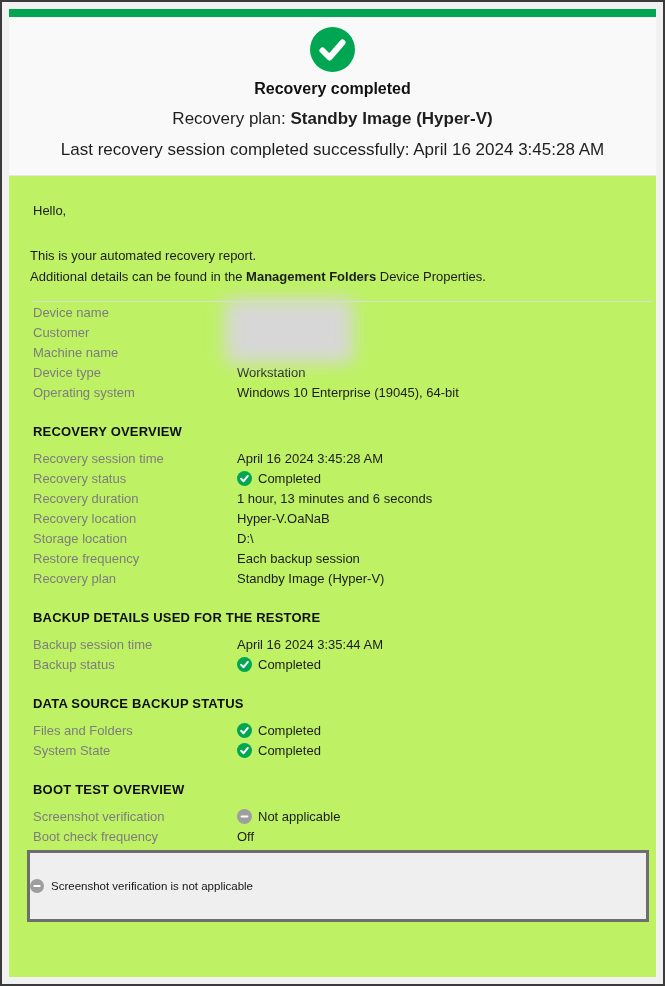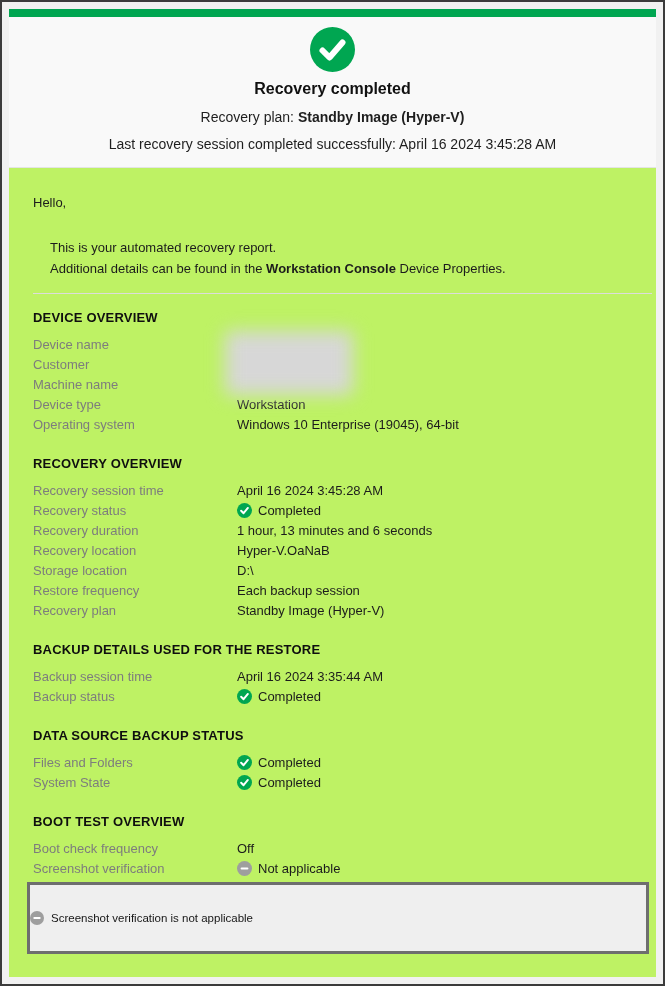--- a/index.html
+++ b/index.html
@@ -13,29 +13,29 @@
     display:flex;flex-direction:column;overflow:hidden;
   }
   
   .topbar{height:8px;background:var(--green,#00a651);flex:none;}
   .header{
     background:#f9f9f9;border-bottom:1px solid #e4e4e4;
     text-align:center;padding:10px 0 15px;flex:none;
   }
   .big-check{width:45px;height:45px;margin:0 auto;display:block;}
   .report-title{font-size:16px;font-weight:bold;color:#111;margin:8px 0 0;}
-  .header-line{font-size:14px;color:#1e1e1e;margin-top:11px;}
+  .header-line{font-size:17px;color:#1e1e1e;margin-top:11px;}
   .header-line b{font-weight:bold;}
   
   .bodyarea{
     flex:1;box-sizing:border-box;padding:27px 4px 0 15px;
     font-size:13px;color:#1c1c1c;position:relative;
   }
   .greeting{margin:0 0 0 9px;line-height:16px;}
-  .intro{margin:26px 0 0 26px;line-height:21px;}
+  .intro{margin:26px 0 0 6px;line-height:21px;}
   .sep{border:none;border-top:1px solid #dcdcdc;margin:14px 0 0 9px;}
   .section-title{
     font-size:13px;font-weight:bold;color:#0f0f0f;
     margin:22px 0 9px 9px;letter-spacing:.2px;
   }
   .section-title.first{margin-top:16px;}
   .rows{position:relative;margin-left:9px;}
   .row{display:flex;align-items:center;height:20px;}
   .row .lbl{width:204px;flex:none;color:#7d7d7d;}
   .row .val{color:#1c1c1c;display:flex;align-items:center;gap:6px;}
@@ -69,26 +69,25 @@
       <div class="report-title">Recovery completed</div>
       <div class="header-line"><span>Recovery plan: </span><b>Standby Image (Hyper-V)</b></div>
       <div class="header-line">Last recovery session completed successfully: April 16 2024 3:45:28 AM</div>
     </div>
 
     <div class="bodyarea">
 
       <p class="greeting">Hello,</p>
       <p class="intro">
         <span>This is your automated recovery report.</span><br>
-        <span>Additional details can be found in the </span><b>Workstation Console</b><span> Device Properties.</span>
+        <span>Additional details can be found in the </span><b>Management Folders</b><span> Device Properties.</span>
       </p>
 
       <hr class="sep">
 
-      <div class="section-title first">DEVICE OVERVIEW</div>
       <div class="rows">
         <div class="blur-block"></div>
         <div class="row">
           <span class="lbl">Device name</span>
           <span class="val"></span>
         </div>
         <div class="row">
           <span class="lbl">Customer</span>
           <span class="val"></span>
         </div>
@@ -182,32 +181,32 @@
                 <path d="M4.4 8.3 L7 10.9 L11.6 5.3" stroke="#fff" stroke-width="2.1" fill="none" stroke-linecap="round" stroke-linejoin="round"></path>
               </svg>
             <span>Completed</span>
           </span>
         </div>
       </div>
 
       <div class="section-title">BOOT TEST OVERVIEW</div>
       <div class="rows">
         <div class="row">
+          <span class="lbl">Screenshot verification</span>
+          <span class="val">
+            <svg class="icon16" viewBox="0 0 16 16">
+                <circle cx="8" cy="8" r="8" fill="var(--icon-gray,#9e9e9e)"></circle>
+                <rect x="3.8" y="6.9" width="8.4" height="2.2" rx="1.1" fill="#fff"></rect>
+              </svg>
+            <span>Not applicable</span>
+          </span>
+        </div>
+        <div class="row">
           <span class="lbl">Boot check frequency</span>
           <span class="val">Off</span>
-        </div>
-        <div class="row">
-          <span class="lbl">Screenshot verification</span>
-          <span class="val">
-            <svg class="icon16" viewBox="0 0 16 16">
-                <circle cx="8" cy="8" r="8" fill="var(--icon-gray,#9e9e9e)"></circle>
-                <rect x="3.8" y="6.9" width="8.4" height="2.2" rx="1.1" fill="#fff"></rect>
-              </svg>
-            <span>Not applicable</span>
-          </span>
         </div>
       </div>
 
       <div class="status-box">
         <svg class="icon14" viewBox="0 0 16 16">
             <circle cx="8" cy="8" r="8" fill="var(--icon-gray,#9e9e9e)"></circle>
             <rect x="3.8" y="6.9" width="8.4" height="2.2" rx="1.1" fill="#fff"></rect>
           </svg>
         <span class="txt">Screenshot verification is not applicable</span>
       </div>

